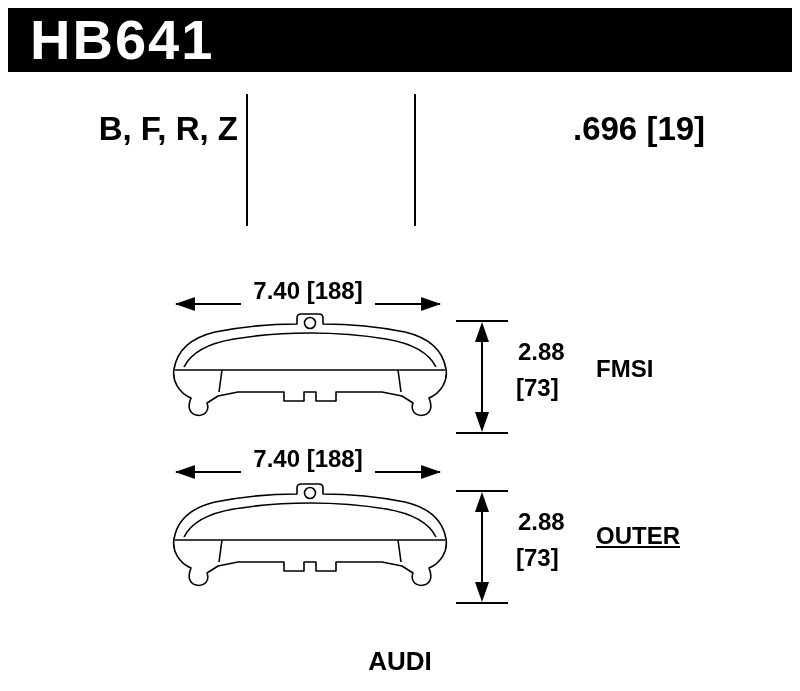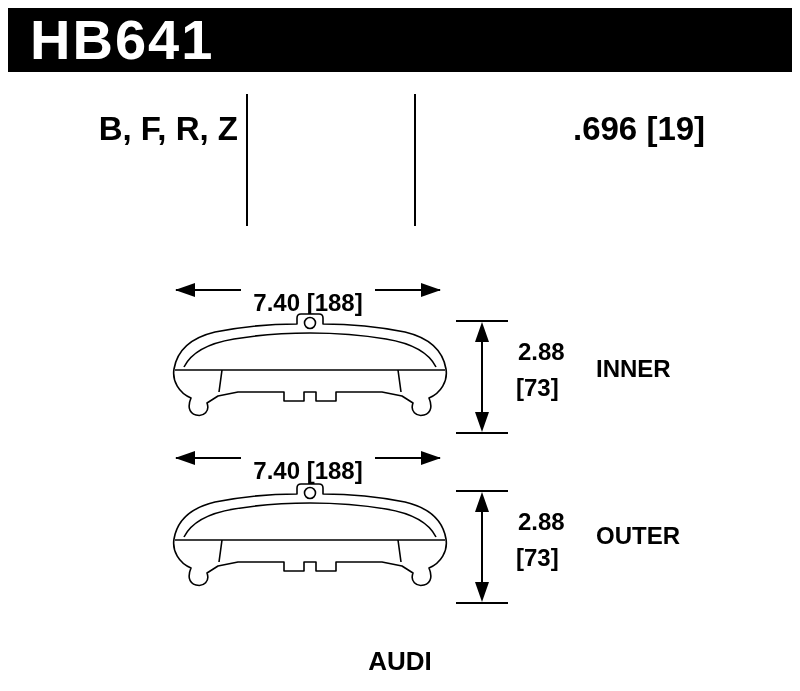--- a/index.html
+++ b/index.html
@@ -10,21 +10,21 @@
   
   .topbar { position:absolute; left:8px; top:8px; width:784px; height:64px; background:#000;
             display:flex; align-items:center; }
   .part-number { color:#fff; font-size:56px; font-weight:bold; margin-left:22px; letter-spacing:2px; line-height:1; }
 
   
   .spec-text { position:absolute; font-size:33px; font-weight:bold; white-space:nowrap; }
   .vdivider { position:absolute; width:2px; background:#000; }
 
   
-  .harrow { position:absolute; display:flex; align-items:flex-start; height:16px; }
+  .harrow { position:absolute; display:flex; align-items:flex-end; height:16px; }
   .harrow .hline { flex:1; height:2px; background:#000; position:relative; }
   .harrow .hline.left::before { content:""; position:absolute; left:-1px; top:-6px; width:0; height:0;
       border-top:7px solid transparent; border-bottom:7px solid transparent; border-right:20px solid #000; }
   .harrow .hline.right::after { content:""; position:absolute; right:-1px; top:-6px; width:0; height:0;
       border-top:7px solid transparent; border-bottom:7px solid transparent; border-left:20px solid #000; }
   .dim-text { font-size:24px; font-weight:bold; padding:0 12px; white-space:nowrap; }
 
   
   .vdim { position:absolute; width:52px; }
   .vdim .tick { position:absolute; left:0; width:52px; height:2px; background:#000; }
@@ -75,21 +75,21 @@
     <div class="tick top"></div>
     <div class="vstem">
       <span class="va-up"></span>
       <span class="va-down"></span>
     </div>
     <div class="tick bottom"></div>
   </div>
 
   <div class="side-label" style="left:518px; top:338px;">2.88</div>
   <div class="side-label" style="left:516px; top:374px;">[73]</div>
-  <div class="side-label" style="left:596px; top:355px;">INNER</div>
+  <div class="side-label" style="left:596px; top:355px;">FMSI</div>
 
   <div class="harrow" style="left:176px; top:457px; width:264px;">
     <span class="hline left"></span>
     <span class="dim-text">7.40 [188]</span>
     <span class="hline right"></span>
   </div>
 
   <svg class="pad-svg" style="left:170px; top:482px;" width="280" height="118" viewBox="0 0 280 116">
     <g fill="none" stroke="#000" stroke-width="1.6" stroke-linejoin="round">
       <path fill="#fff" d="M4 56 C7 38 20 25 45 19 C75 13 103 11 127 11 L127 5 Q127 1 131 1 L149 1 Q153 1 153 5 L153 11 C177 11 205 13 235 19 C260 25 273 38 276 56 C278 68 271 80 259 85 C262 92 262 100 254 102 C246 104 240 98 243 90 L232 83 L212 79 L166 79 L166 88 L146 88 L146 79 L134 79 L134 88 L114 88 L114 79 L68 79 L48 83 L37 90 C40 98 34 104 26 102 C18 100 18 92 21 85 C9 80 2 68 4 56 Z"></path>
@@ -104,17 +104,17 @@
     <div class="tick top"></div>
     <div class="vstem">
       <span class="va-up"></span>
       <span class="va-down"></span>
     </div>
     <div class="tick bottom"></div>
   </div>
 
   <div class="side-label" style="left:518px; top:508px;">2.88</div>
   <div class="side-label" style="left:516px; top:544px;">[73]</div>
-  <div class="side-label" style="left:596px; top:522px;">OUTER</div>
+  <div class="side-label" style="left:596px; top:522px;text-decoration:underline;">OUTER</div>
 
   <div class="footer-make">AUDI</div>
 
 </div>
 
 </body></html>

